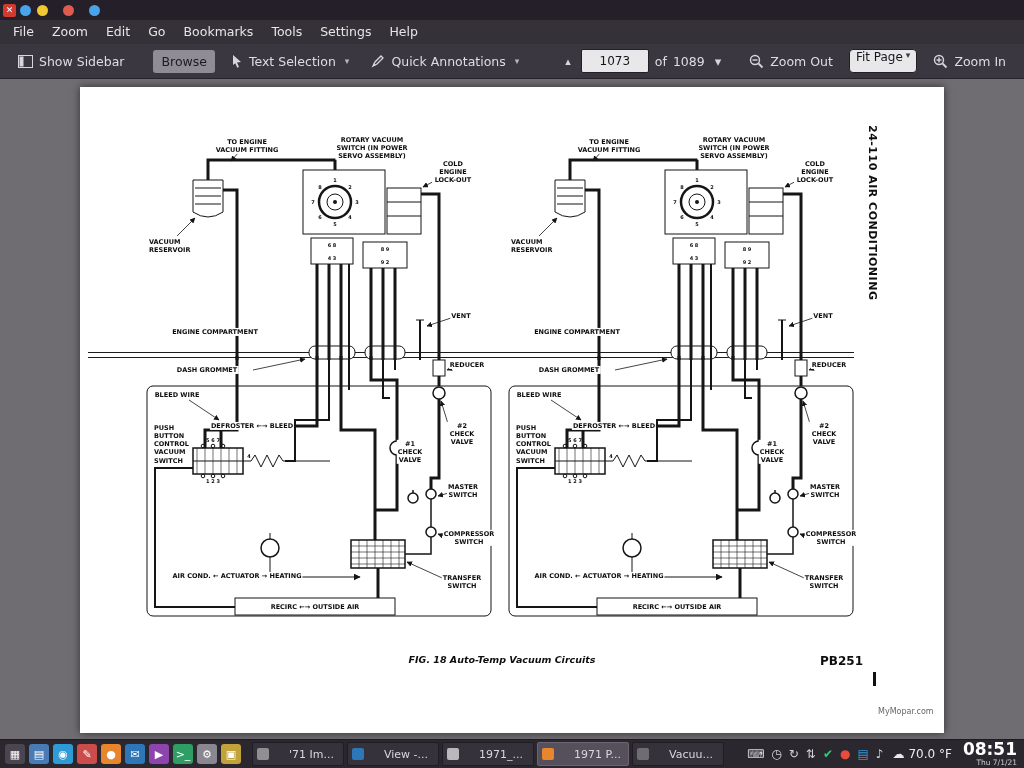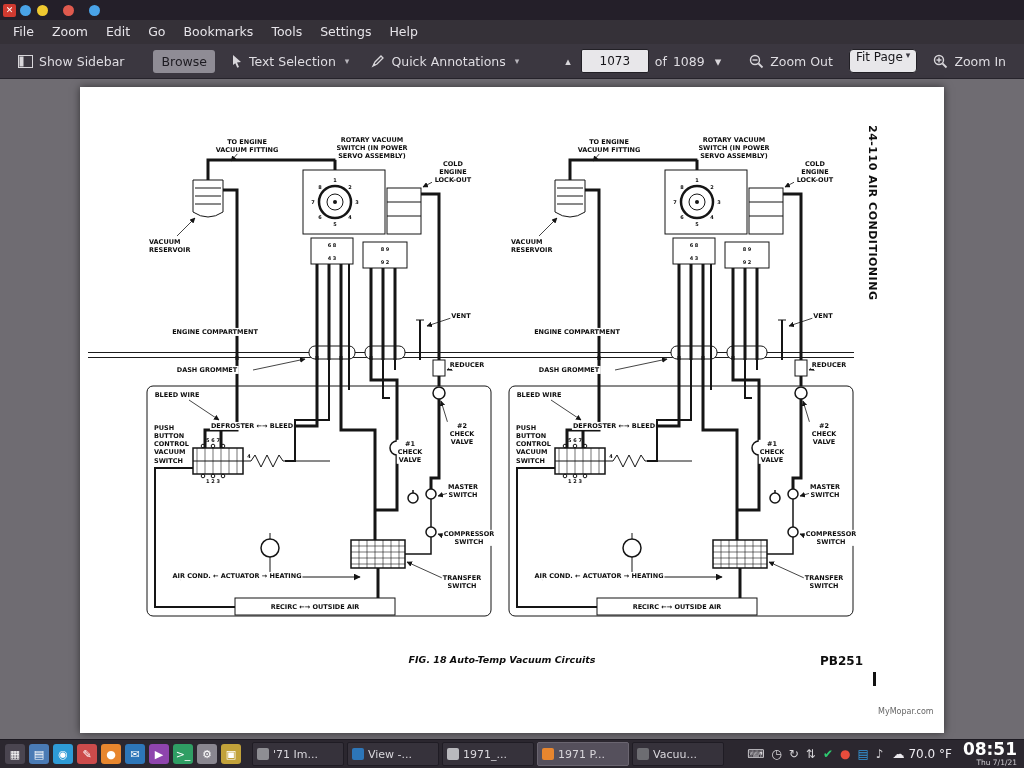--- a/index.html
+++ b/index.html
@@ -56,21 +56,21 @@
     font-size:9.5px;font-weight:700;font-style:italic;color:#0e0e0e;}
   .watermark{position:absolute;left:766px;top:620px;font-size:8px;color:#666;margin-left:32px;}
   .page-tick{position:absolute;left:793px;top:585px;width:3px;height:14px;background:#111;}
   
   .taskbar{position:absolute;bottom:0;left:0;right:0;height:28px;background:#2b272f;
     border-top:1px solid #1d1a22;display:flex;align-items:center;padding:0 5px;gap:3px;}
   .app-ico{width:20px;height:20px;border-radius:3px;color:#fff;font-size:11px;display:flex;
     align-items:center;justify-content:center;flex:none;}
   .task-windows{display:flex;gap:3px;margin-left:8px;}
   .task-win{width:82px;height:22px;background:#36323b;border:1px solid #1f1c24;border-radius:2px;
-    display:flex;align-items:center;gap:4px;padding:0 4px;overflow:hidden;flex:none;}
+    display:flex;align-items:center;gap:20px;padding:0 4px;overflow:hidden;flex:none;}
   .task-win.active{background:#55505c;border-color:#6a6570;}
   .win-ico{width:12px;height:12px;border-radius:2px;flex:none;}
   .win-label{color:#d9d7dc;font-size:11px;white-space:nowrap;overflow:hidden;}
   .tray{display:flex;align-items:center;gap:7px;margin-left:auto;}
   .tray-ico{font-size:12px;color:#d8d6da;line-height:1;}
   .weather{display:flex;align-items:center;gap:4px;color:#eceaef;font-size:12px;margin-left:6px;}
   .clock{margin-left:8px;margin-right:2px;text-align:right;color:#fff;line-height:1.05;}
   .clock .t{font-size:17px;font-weight:700;}
   .clock .d{font-size:7.5px;color:#cfcdd2;}
 </style>

